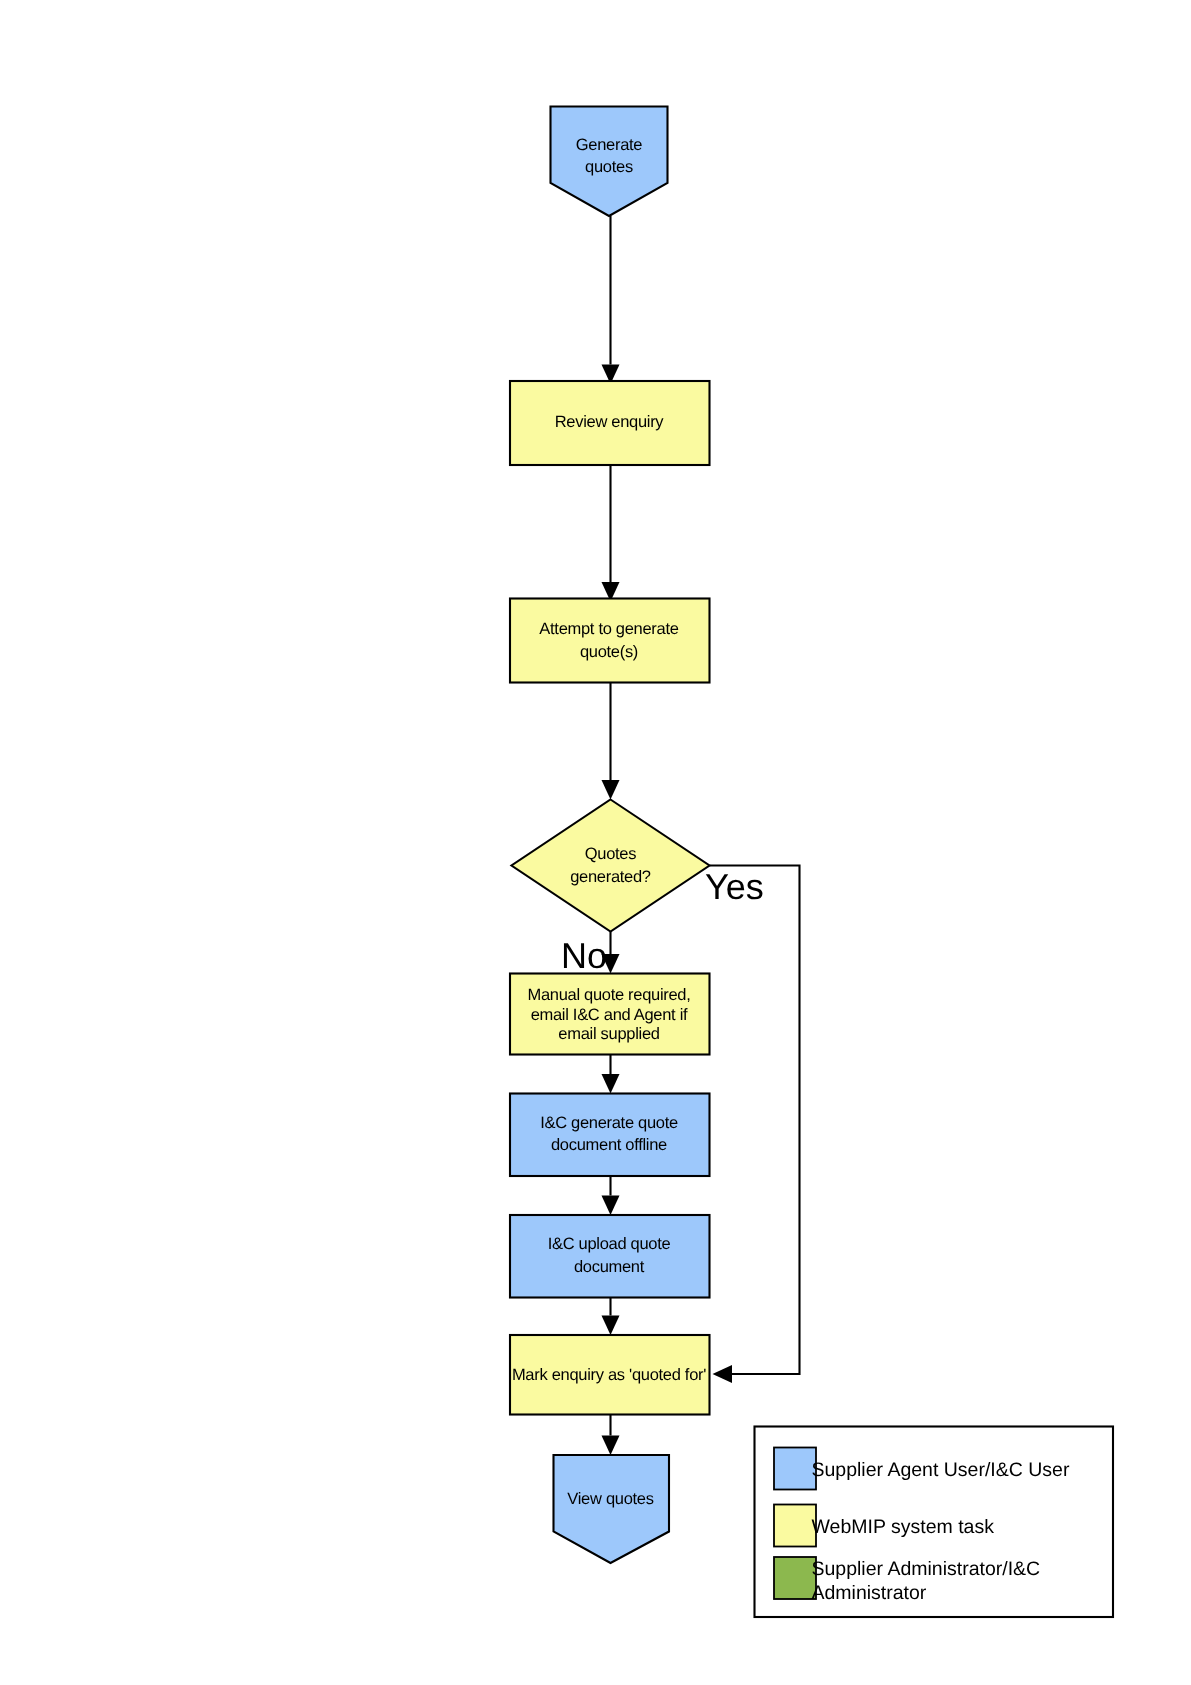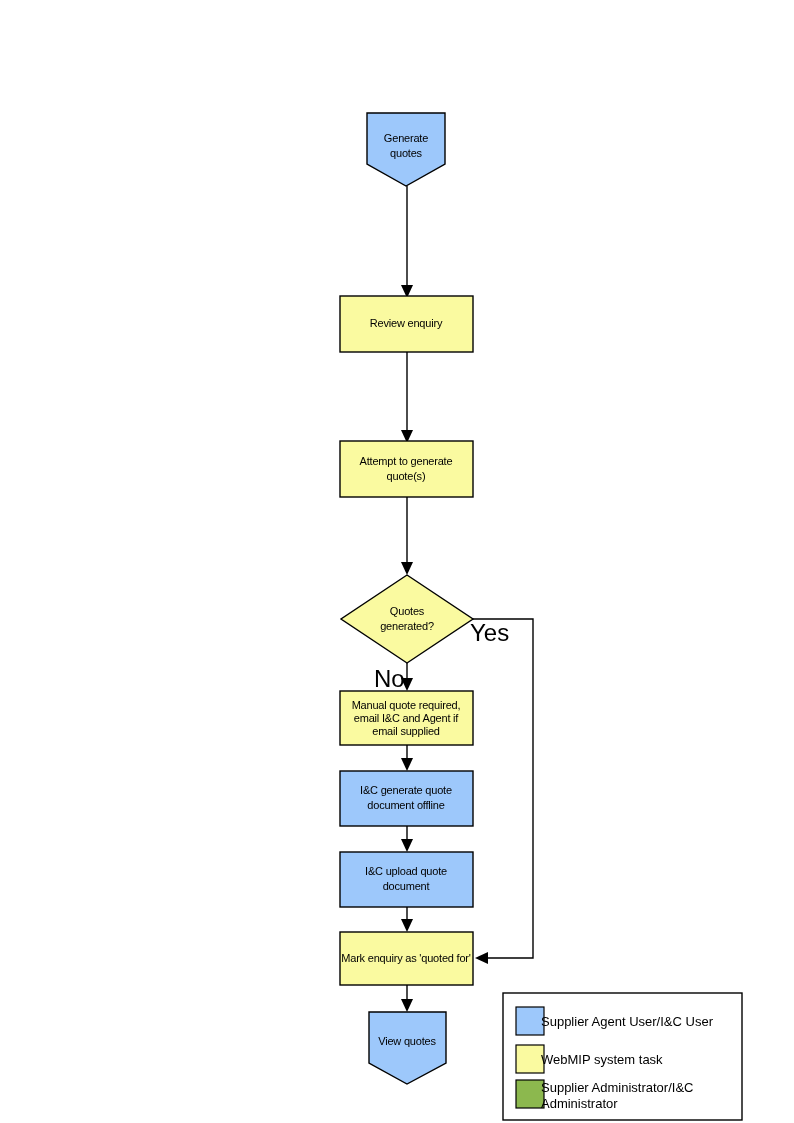--- a/index.html
+++ b/index.html
@@ -13,21 +13,20 @@
     position: relative;
     font-family: "Liberation Sans", sans-serif;
     overflow: hidden;
   }
   #diagram-canvas {
     position: absolute;
     left: 0;
     top: 0;
     width: 794px;
     height: 936px;
-    margin-top: 42px;
   }
   svg#flow-svg {
     position: absolute;
     left: 0;
     top: 0;
     width: 794px;
     height: 1123px;
   }
   .node-text {
     font-family: "Liberation Sans", sans-serif;

